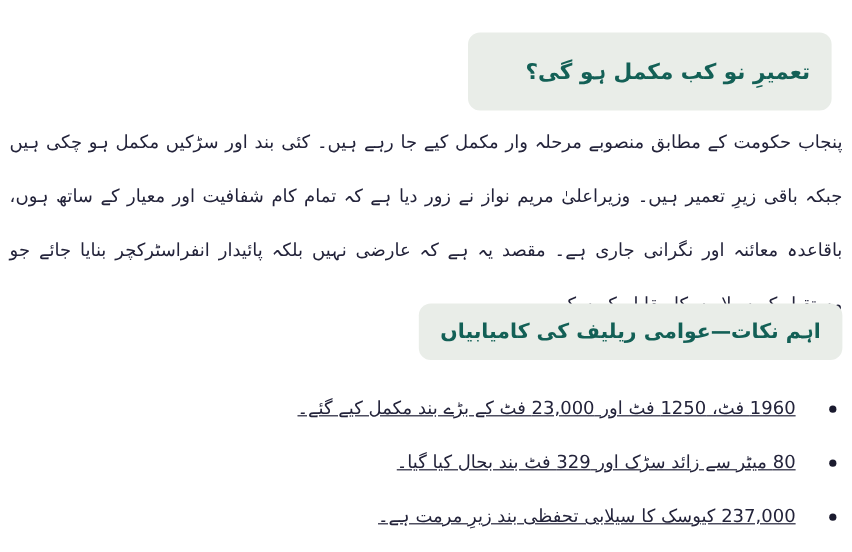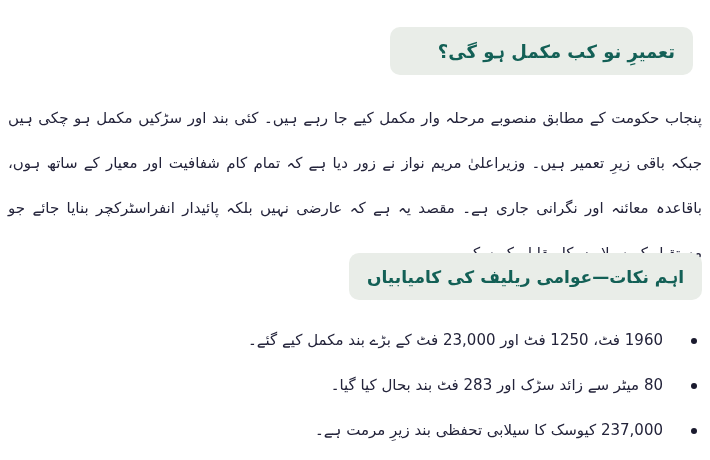--- a/index.html
+++ b/index.html
@@ -27,21 +27,21 @@
     background:var(--badge-bg);
     color:var(--badge-text);
     border-radius:10px;
     padding:0 18px;
     font-weight:bold;
     white-space:nowrap;
   }
   .badge-1{
     top:27px;
     right:17px;
-    height:48px;
+    height:65px;
     font-size:18px;
     padding-left:48px;
   }
   .badge-2{
     top:253px;
     right:8px;
     height:47px;
     font-size:17px;
   }
   .para{
@@ -61,20 +61,21 @@
     left:8px;
   }
   .bullet-row{
     display:flex;
     align-items:center;
     justify-content:flex-start;
     gap:28px;
     margin-bottom:16px;
     line-height:29px;
     font-size:15px;
+    text-decoration:underline;
   }
   .bullet-dot{
     flex:0 0 auto;
     width:6px;
     height:6px;
     border-radius:50%;
     background:#1a1a2e;
   }
   .bullet-text{
     white-space:nowrap;
@@ -95,21 +96,21 @@
     <span>اہم نکات—عوامی ریلیف کی کامیابیاں</span>
   </div>
 
   <div class="bullet-list">
     <div class="bullet-row">
       <span class="bullet-dot"></span>
       <span class="bullet-text">1960 فٹ، 1250 فٹ اور 23,000 فٹ کے بڑے بند مکمل کیے گئے۔</span>
     </div>
     <div class="bullet-row">
       <span class="bullet-dot"></span>
-      <span class="bullet-text">80 میٹر سے زائد سڑک اور 283 فٹ بند بحال کیا گیا۔</span>
+      <span class="bullet-text">80 میٹر سے زائد سڑک اور 329 فٹ بند بحال کیا گیا۔</span>
     </div>
     <div class="bullet-row">
       <span class="bullet-dot"></span>
       <span class="bullet-text">237,000 کیوسک کا سیلابی تحفظی بند زیرِ مرمت ہے۔</span>
     </div>
   </div>
 
 </div>
 
 </body></html>

